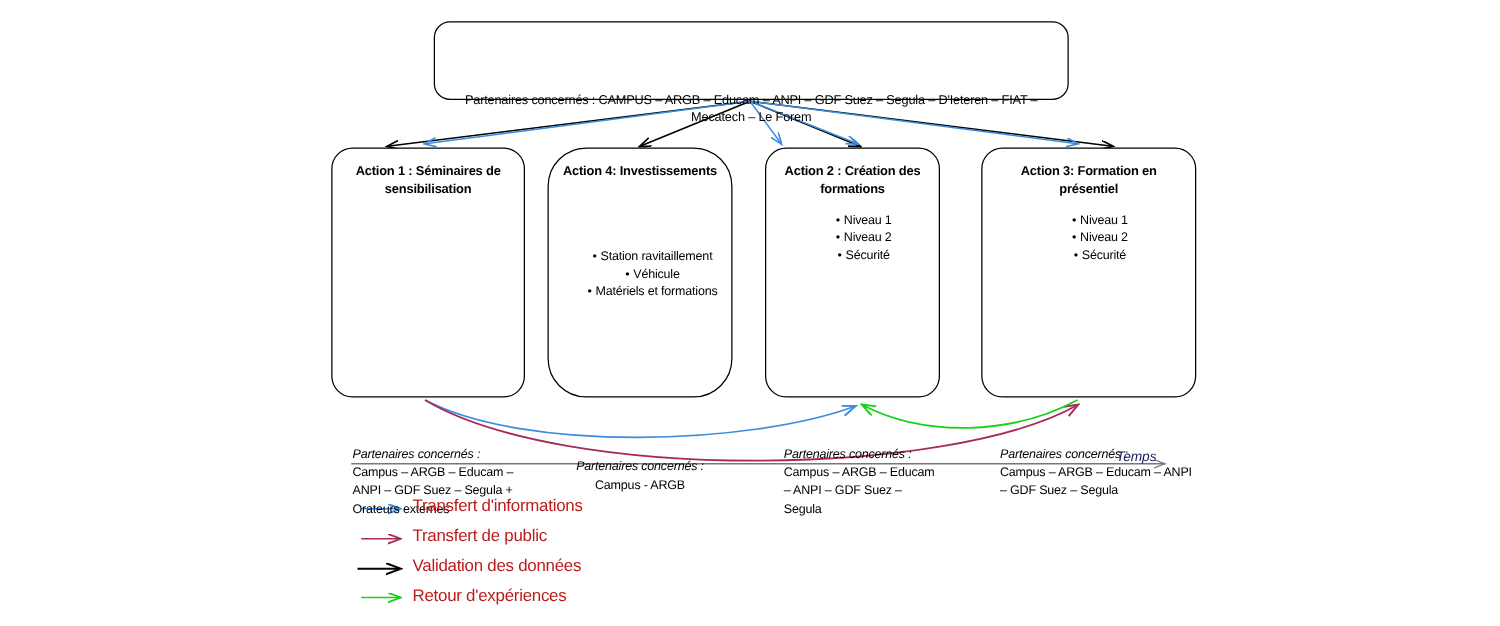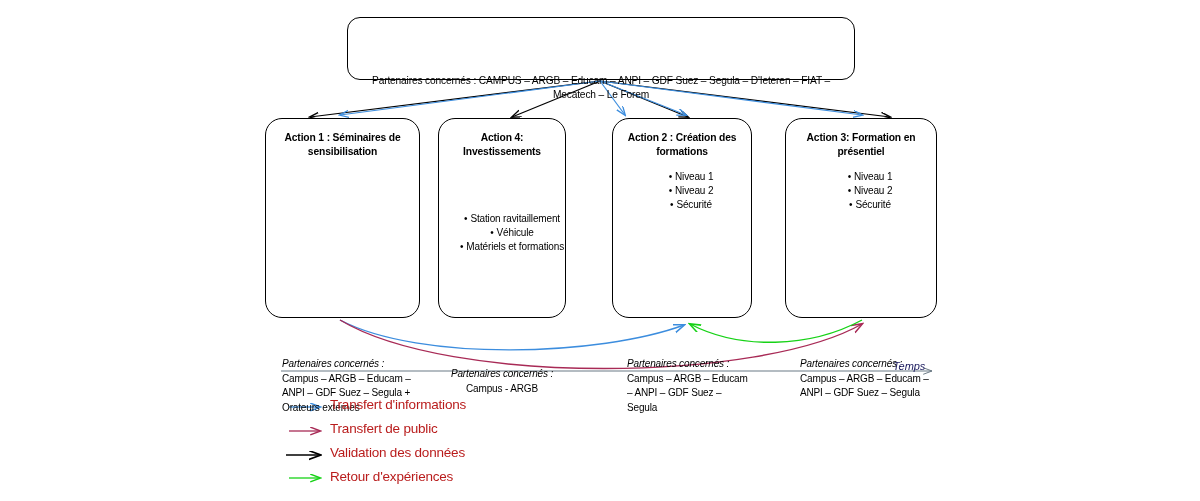--- a/index.html
+++ b/index.html
@@ -59,23 +59,23 @@
     letter-spacing: -0.15px;
     margin-top: 48px;
   }
 
   .action-box {
     top: 118px;
     height: 200px;
     border-radius: 17px;
   }
   #action-1-box { left: 265px;  width: 155px; }
-  #action-4-box { left: 438px;  width: 128px; }
+  #action-4-box { left: 438px;  width: 148px; border-radius: 31px; }
   #action-2-box { left: 612px;  width: 140px; }
-  #action-3-box { left: 785px;  width: 152px; }
+  #action-3-box { left: 785px;  width: 172px; }
 
   .action-title {
     font-size: 10.3px;
     font-weight: bold;
     line-height: 13.5px;
     padding: 12px 10px 0 10px;
     letter-spacing: -0.15px;
   }
   .bullets {
     margin: 0;

